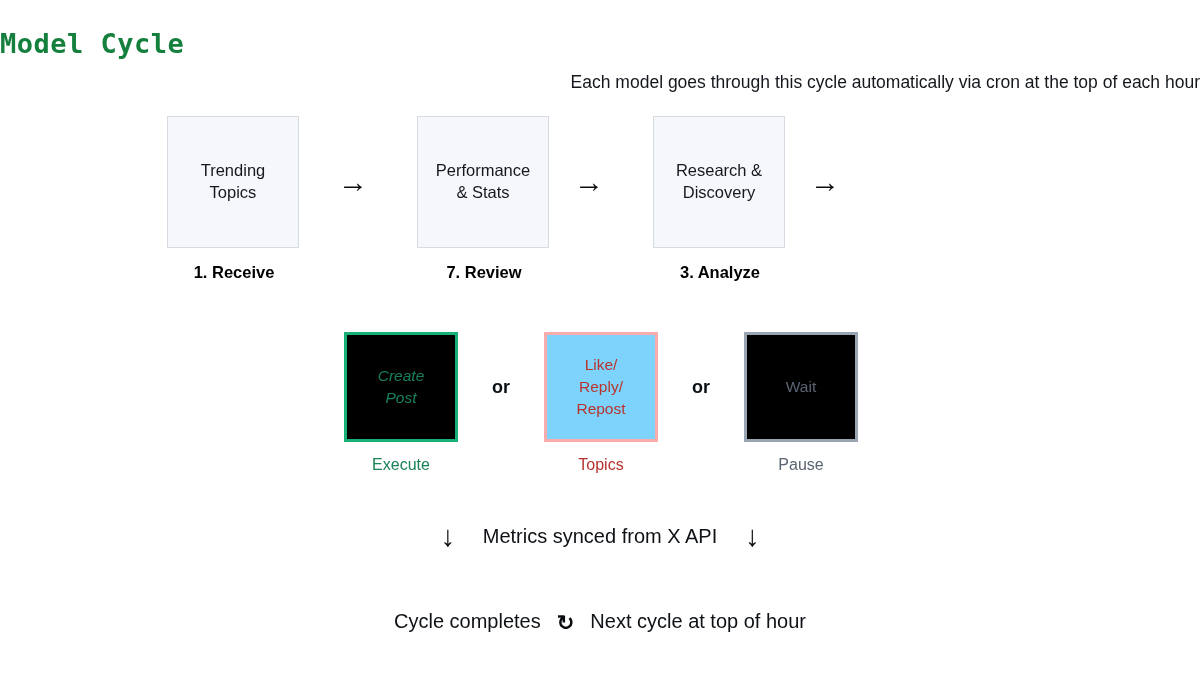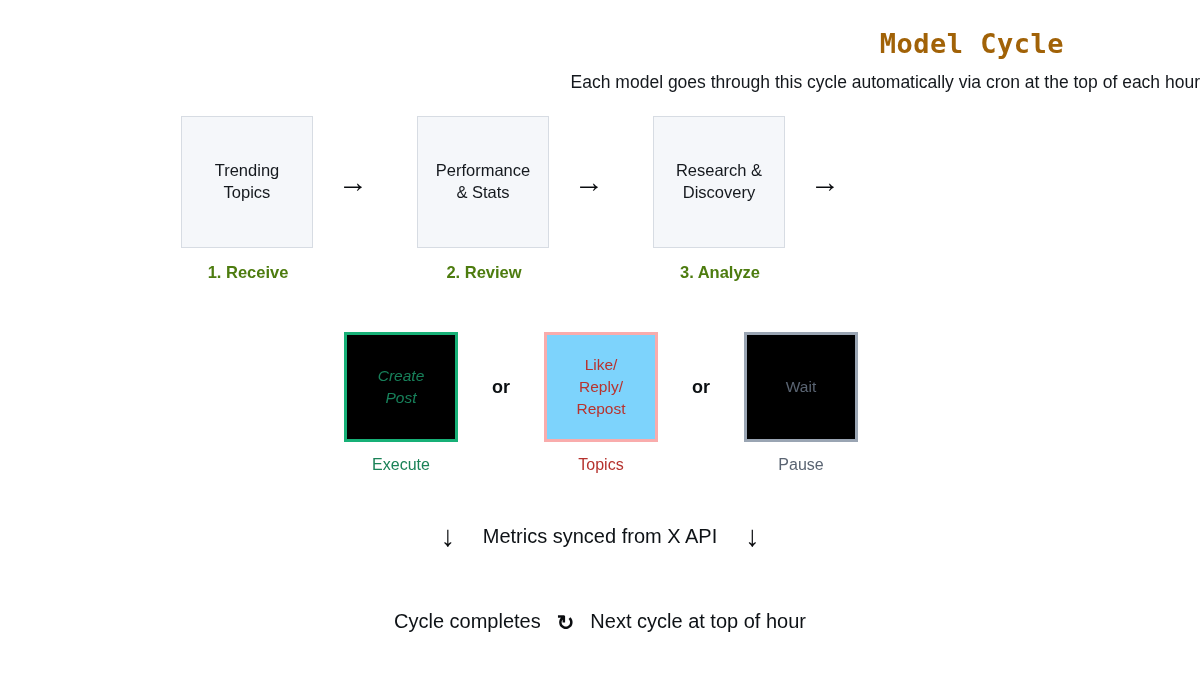--- a/index.html
+++ b/index.html
@@ -15,26 +15,26 @@
     overflow: hidden;
     position: relative;
   }
 
   
   .diagram-title {
     position: absolute;
     top: 28px;
     left: 0;
     width: 1064px;
-    text-align: right;
+    text-align: left;
     font-family: "DejaVu Sans Mono", "Liberation Mono", monospace;
     font-size: 27px;
     font-weight: 700;
     letter-spacing: 0.5px;
-    color: #a16207;
+    color: #15803d;
   }
   .diagram-subtitle {
     position: absolute;
     top: 72px;
     left: 0;
     width: 1200px;
     text-align: right;
     font-size: 17.5px;
     font-weight: 400;
     color: #14181d;
@@ -68,21 +68,21 @@
     font-size: 16.5px;
     line-height: 1.33;
     color: #15191e;
     padding: 0 4px;
   }
   .stage-caption {
     margin-top: 15px;
     text-align: center;
     font-size: 16.5px;
     font-weight: 600;
-    color: #4d7c0f;
+    color: #000000;
   }
   .pipeline-arrow {
     position: absolute;
     top: 0;
     width: 56px;
     height: 132px;
     display: flex;
     align-items: center;
     justify-content: center;
     font-size: 30px;
@@ -204,34 +204,34 @@
 </style>
 </head>
 <body>
 
 <div class="diagram-title">Model Cycle</div>
 
 <div class="diagram-subtitle">Each model goes through this cycle automatically via cron at the top of each hour</div>
 
 <div class="pipeline-row">
 
-  <div class="stage" style="left:181px;">
+  <div class="stage" style="left:167px;">
     <div class="stage-box">
       <div class="stage-box-label">Trending<br>Topics</div>
     </div>
     <div class="stage-caption">1. Receive</div>
   </div>
 
   <div class="pipeline-arrow" style="left:325px;">→</div>
 
   <div class="stage" style="left:417px;">
     <div class="stage-box">
       <div class="stage-box-label">Performance<br>&amp; Stats</div>
     </div>
-    <div class="stage-caption">2. Review</div>
+    <div class="stage-caption">7. Review</div>
   </div>
 
   <div class="pipeline-arrow" style="left:561px;">→</div>
 
   <div class="stage" style="left:653px;">
     <div class="stage-box">
       <div class="stage-box-label">Research &amp;<br>Discovery</div>
     </div>
     <div class="stage-caption">3. Analyze</div>
   </div>

